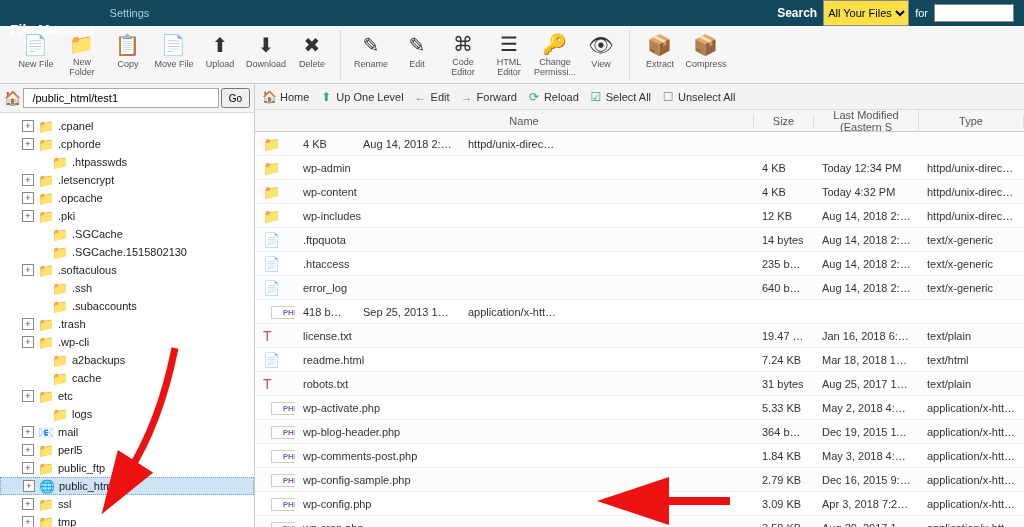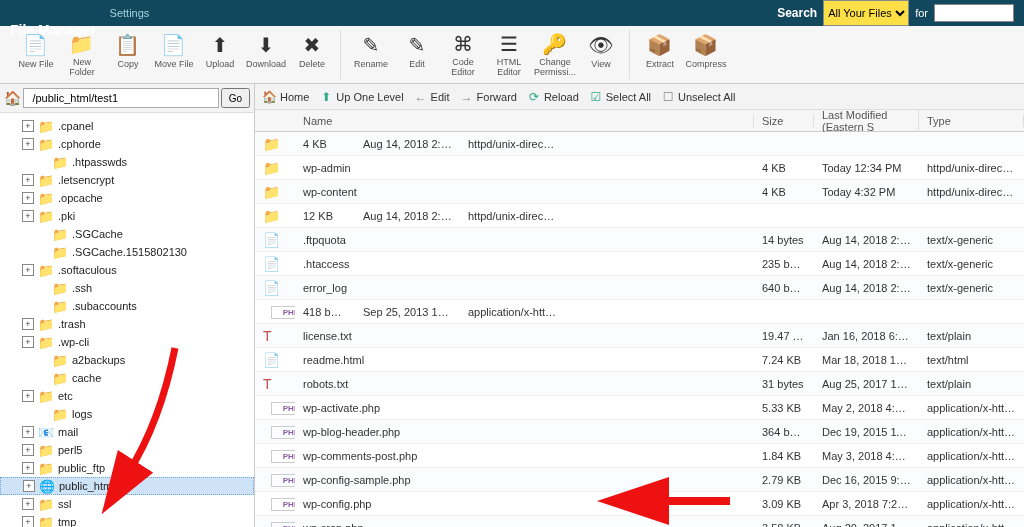--- a/index.html
+++ b/index.html
@@ -31,21 +31,21 @@
 .tree-item.selected{background:#cfe3f7;border:1px dotted #6aa4d8;}
 .exp{width:12px;height:12px;line-height:10px;text-align:center;border:1px solid #888;font-size:9px;color:#444;margin-right:4px;background:#fff;}
 .exp.none{border:none;}
 .fld{width:16px;height:14px;display:inline-block;margin-right:4px;font-size:13px;color:#e8b64a;}
 .tree-item .nm{color:#222;font-size:11px;}
 
 .main{flex:1;display:flex;flex-direction:column;overflow:hidden;}
 .nav{height:26px;background:#f3f3f3;border-bottom:1px solid #ddd;display:flex;align-items:center;gap:10px;padding:0 8px;font-size:11px;color:#333;}
 .nav-item{display:flex;align-items:center;gap:3px;cursor:pointer;}
 .nav-ic{width:14px;height:14px;display:inline-flex;align-items:center;justify-content:center;font-size:12px;}
-.filehdr{display:flex;background:#f6f6f6;border-bottom:1px solid #ccc;height:22px;align-items:center;font-size:11px;color:#555;}
+.filehdr{display:flex;background:#f6f6f6;border-bottom:1px solid #ccc;height:22px;align-items:center;font-size:11px;color:#555;text-align:center;}
 .filehdr .col{padding:0 8px;border-right:1px solid #ddd;}
 .col-icon{width:40px;}
 .col-name{flex:1;}
 .col-size{width:60px;}
 .col-date{width:105px;}
 .col-type{width:105px;}
 .filelist{flex:1;overflow:auto;position:relative;}
 .row{display:flex;align-items:center;height:24px;border-bottom:1px solid #eef1f3;cursor:pointer;}
 .row:nth-child(even){background:#fafcfe;}
 .row .col{padding:0 8px;overflow:hidden;text-overflow:ellipsis;white-space:nowrap;}
@@ -343,20 +343,21 @@
         </div>
         <div class="row">
           <div class="col col-icon"><span class="ficon dir">📁</span></div>
   <div class="col col-name">wp-content</div>
   <div class="col col-size">4 KB</div>
   <div class="col col-date">Today 4:32 PM</div>
   <div class="col col-type">httpd/unix-directory</div>
         </div>
         <div class="row">
           <div class="col col-icon"><span class="ficon dir">📁</span></div>
+  <div class="col col-name">wp-includes</div>
   <div class="col col-size">12 KB</div>
   <div class="col col-date">Aug 14, 2018 2:13 PM</div>
   <div class="col col-type">httpd/unix-directory</div>
         </div>
         <div class="row">
           <div class="col col-icon"><span class="ficon file">📄</span></div>
   <div class="col col-name">.ftpquota</div>
   <div class="col col-size">14 bytes</div>
   <div class="col col-date">Aug 14, 2018 2:16 PM</div>
   <div class="col col-type">text/x-generic</div>

